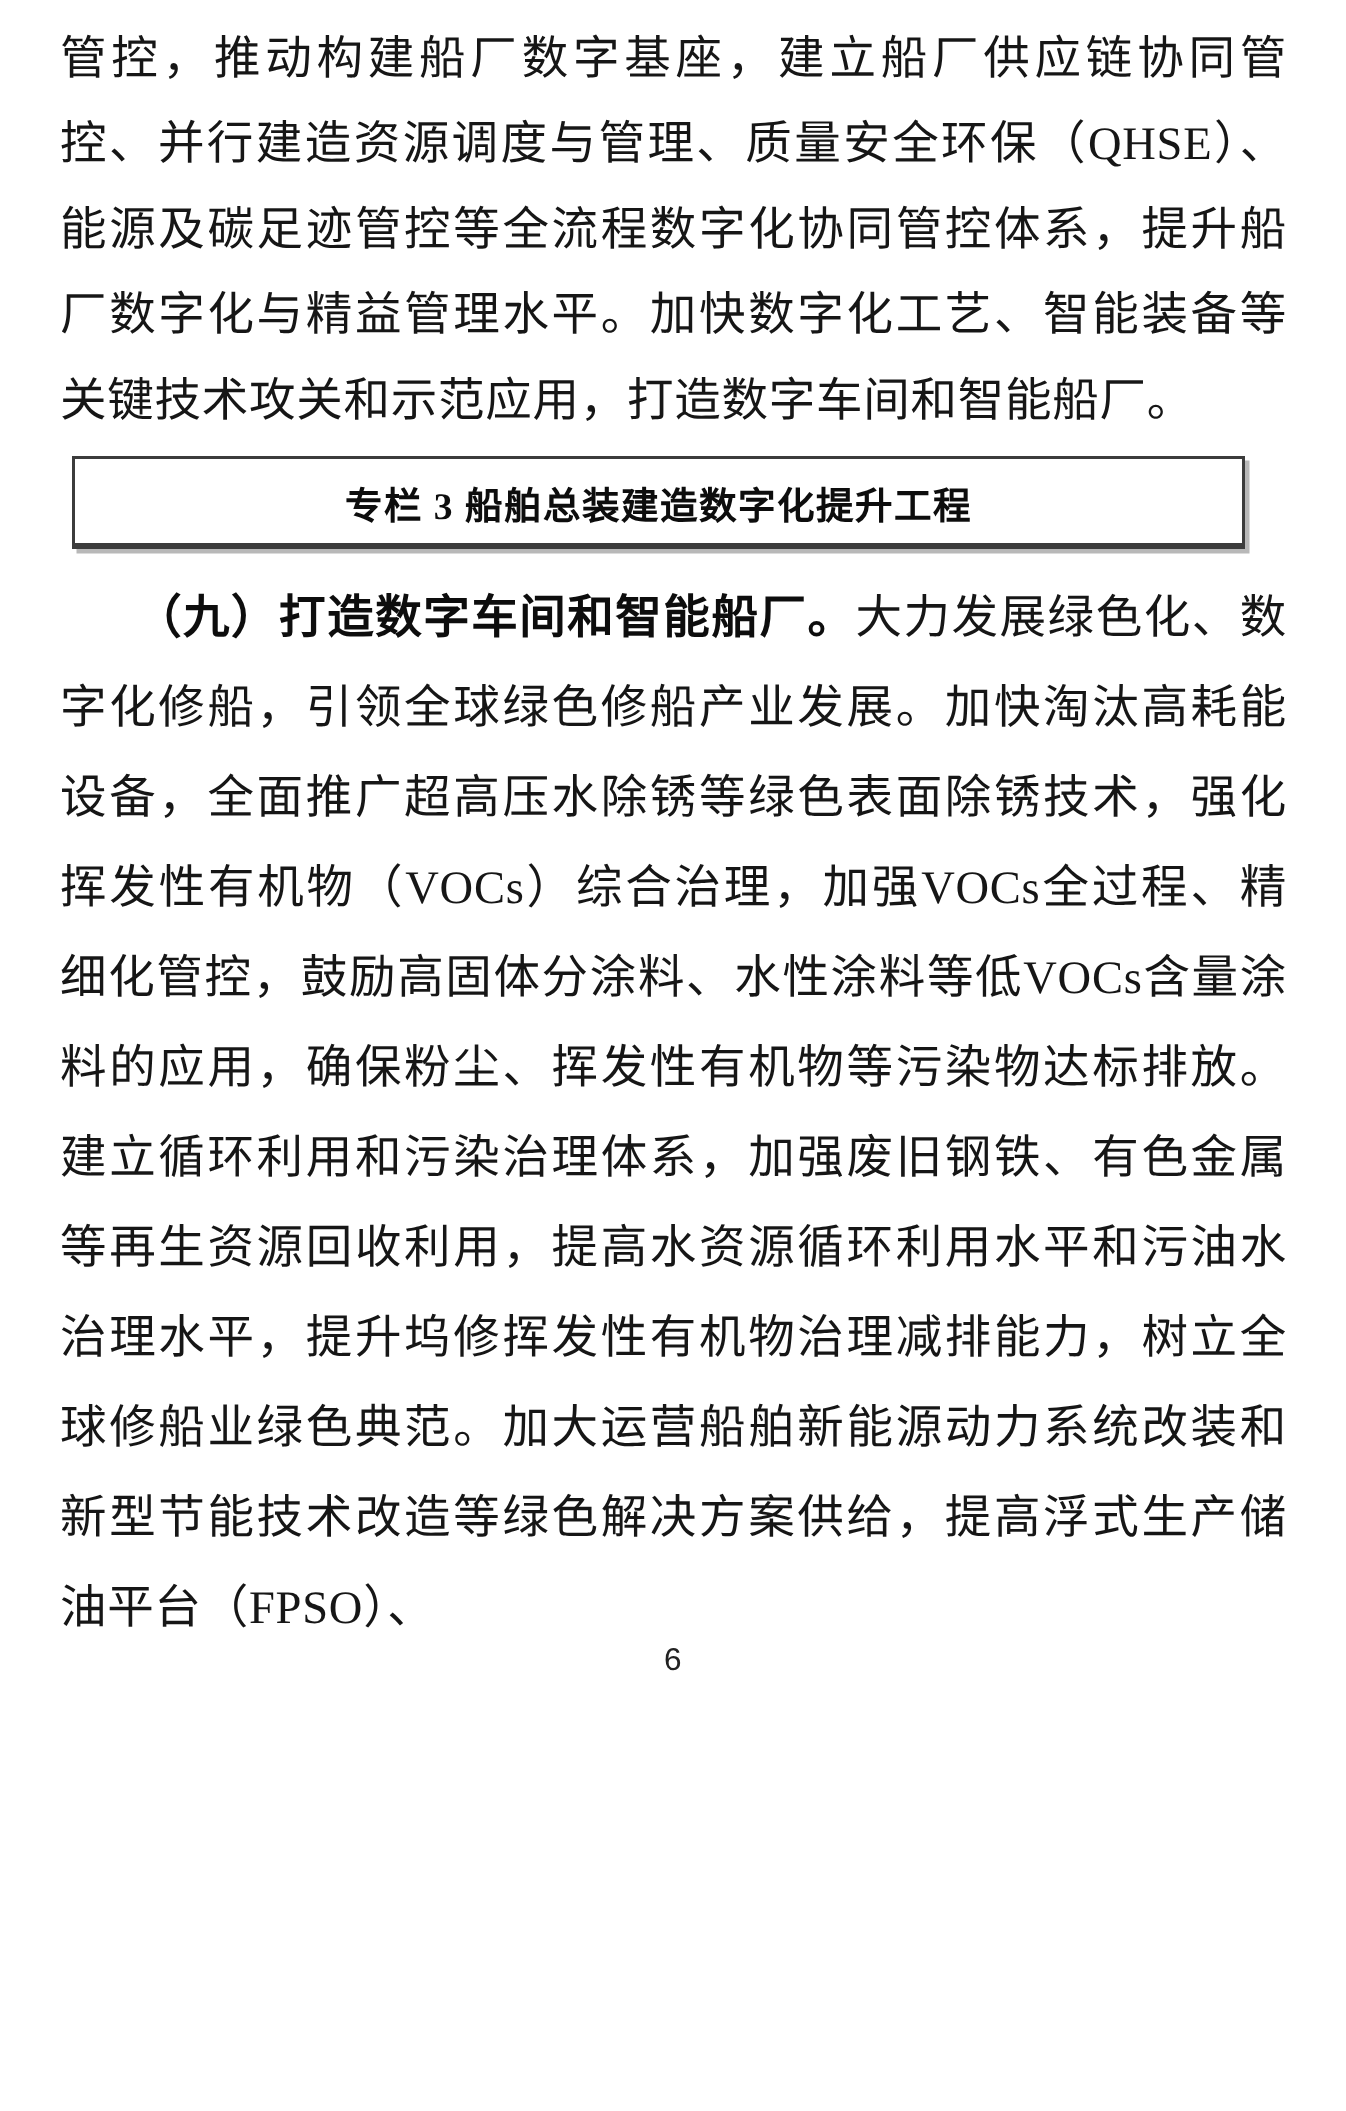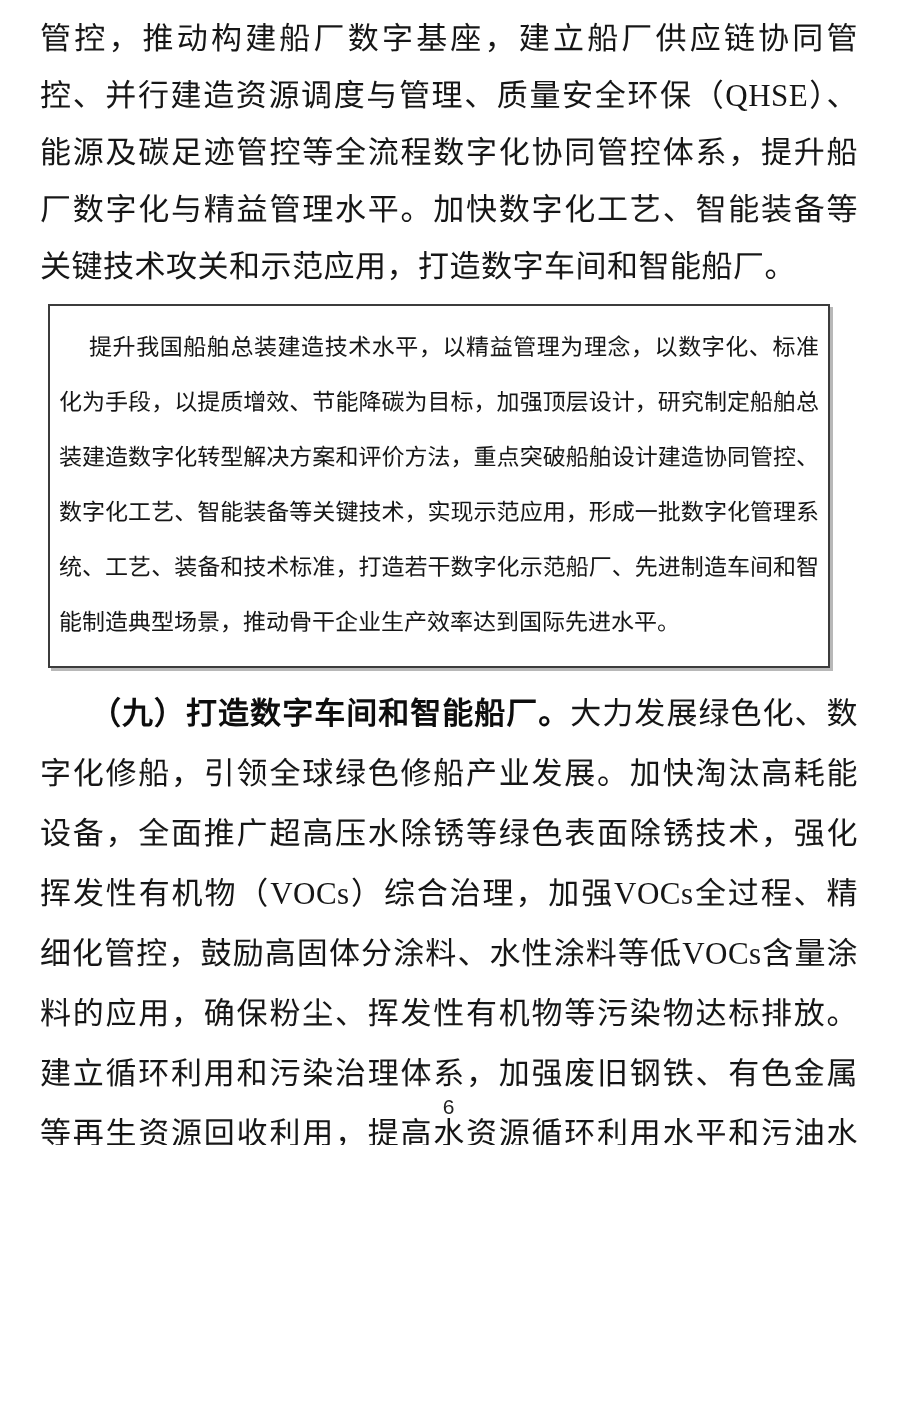--- a/index.html
+++ b/index.html
@@ -78,21 +78,23 @@
   }
 </style>
 </head>
 <body>
 
 <div class="page">
 
   <p class="para">管控，推动构建船厂数字基座，建立船厂供应链协同管控、并行建造资源调度与管理、质量安全环保（QHSE）、能源及碳足迹管控等全流程数字化协同管控体系，提升船厂数字化与精益管理水平。加快数字化工艺、智能装备等关键技术攻关和示范应用，打造数字车间和智能船厂。</p>
 
   <div class="callout-box">
-    <div class="box-body">提升我国船舶总装建造技术水平，以精益管理为理念，以数字化、标准化为手段，以提质增效、节能降碳为目标，加强顶层设计，研究制定船舶总装建造数字化转型解决方案和评价方法，重点突破船舶设计建造协同管控、数字化工艺、智能装备等关键技术，实现示范应用，形成一批数字化管理系统、工艺、装备和技术标准，打造若干数字化示范船厂、先进制造车间和智能制造典型场景，推动骨干企业生产效率达到国际先进水平。</div>
+    <div class="box-header">
+      <span class="box-title">专栏 3  船舶总装建造数字化提升工程</span>
+    </div>
   </div>
 
   <p class="para para-nine"><span class="bold-lead">（九）打造数字车间和智能船厂。</span><span>大力发展绿色化、数字化修船，引领全球绿色修船产业发展。加快淘汰高耗能设备，全面推广超高压水除锈等绿色表面除锈技术，强化挥发性有机物（VOCs）综合治理，加强VOCs全过程、精细化管控，鼓励高固体分涂料、水性涂料等低VOCs含量涂料的应用，确保粉尘、挥发性有机物等污染物达标排放。建立循环利用和污染治理体系，加强废旧钢铁、有色金属等再生资源回收利用，提高水资源循环利用水平和污油水治理水平，提升坞修挥发性有机物治理减排能力，树立全球修船业绿色典范。加大运营船舶新能源动力系统改装和新型节能技术改造等绿色解决方案供给，提高浮式生产储油平台（FPSO）、</span></p>
 
   <div class="footer">
     <span class="page-number">6</span>
   </div>
 
 </div>
 

